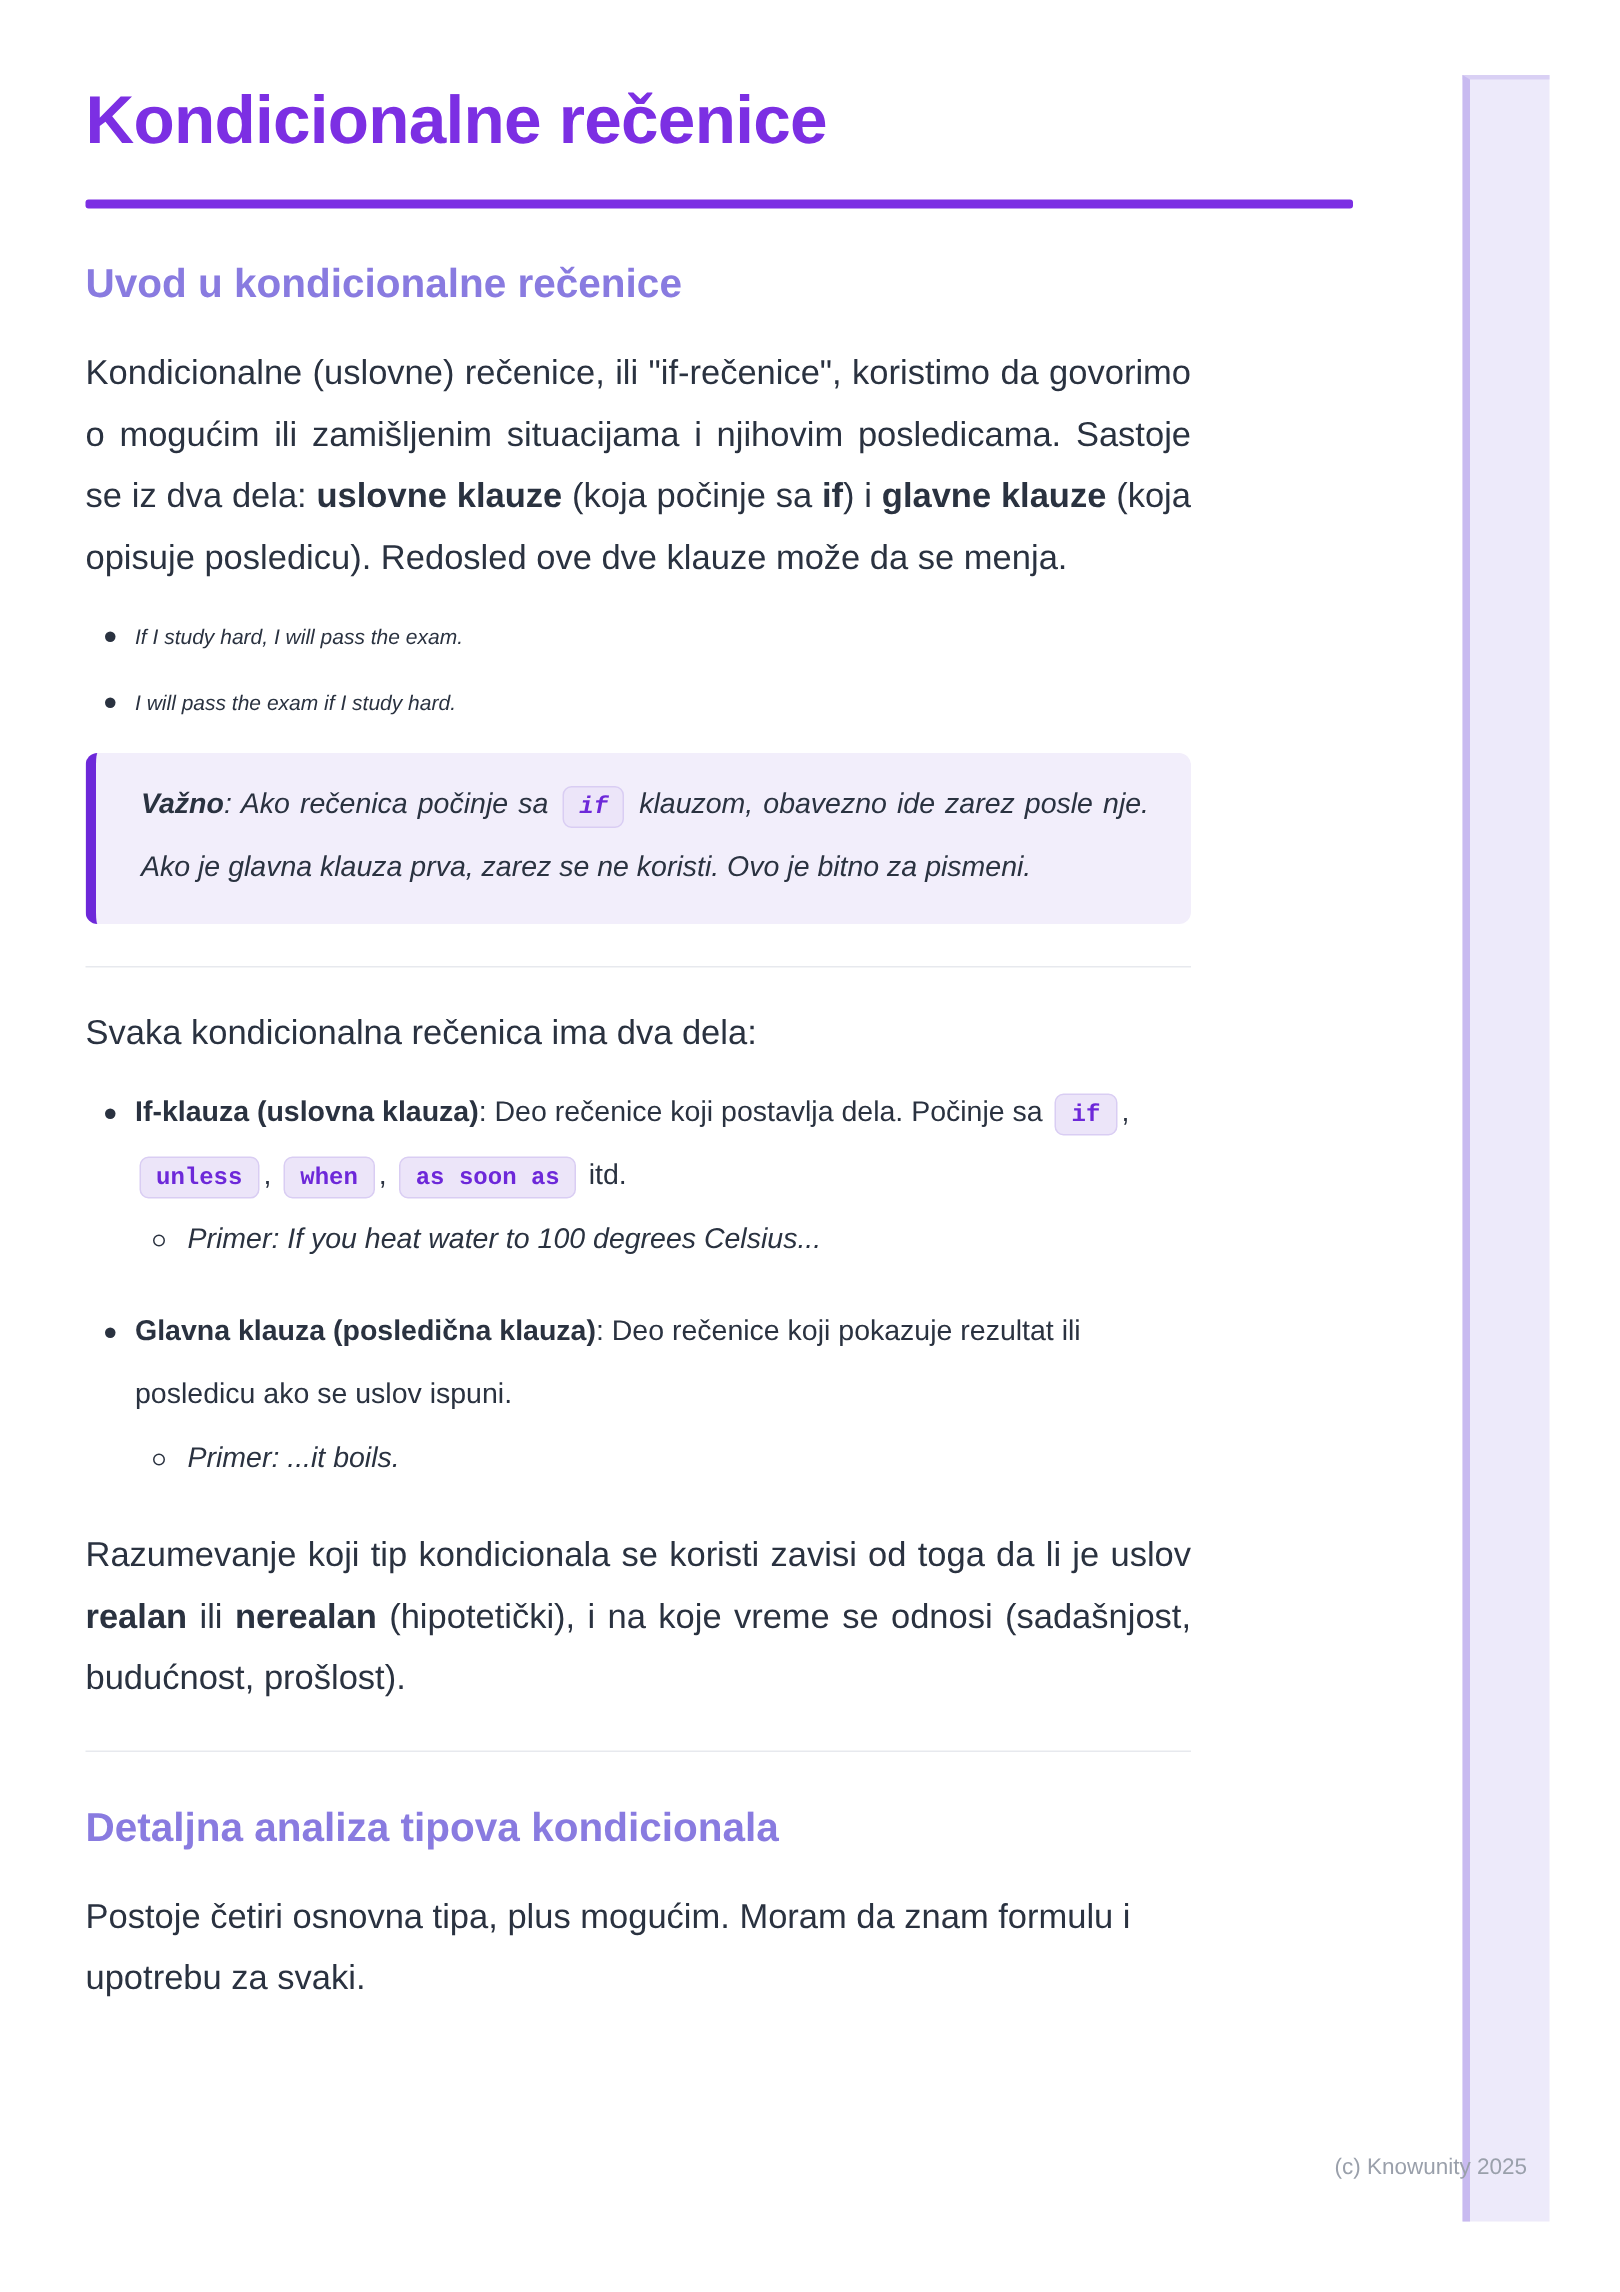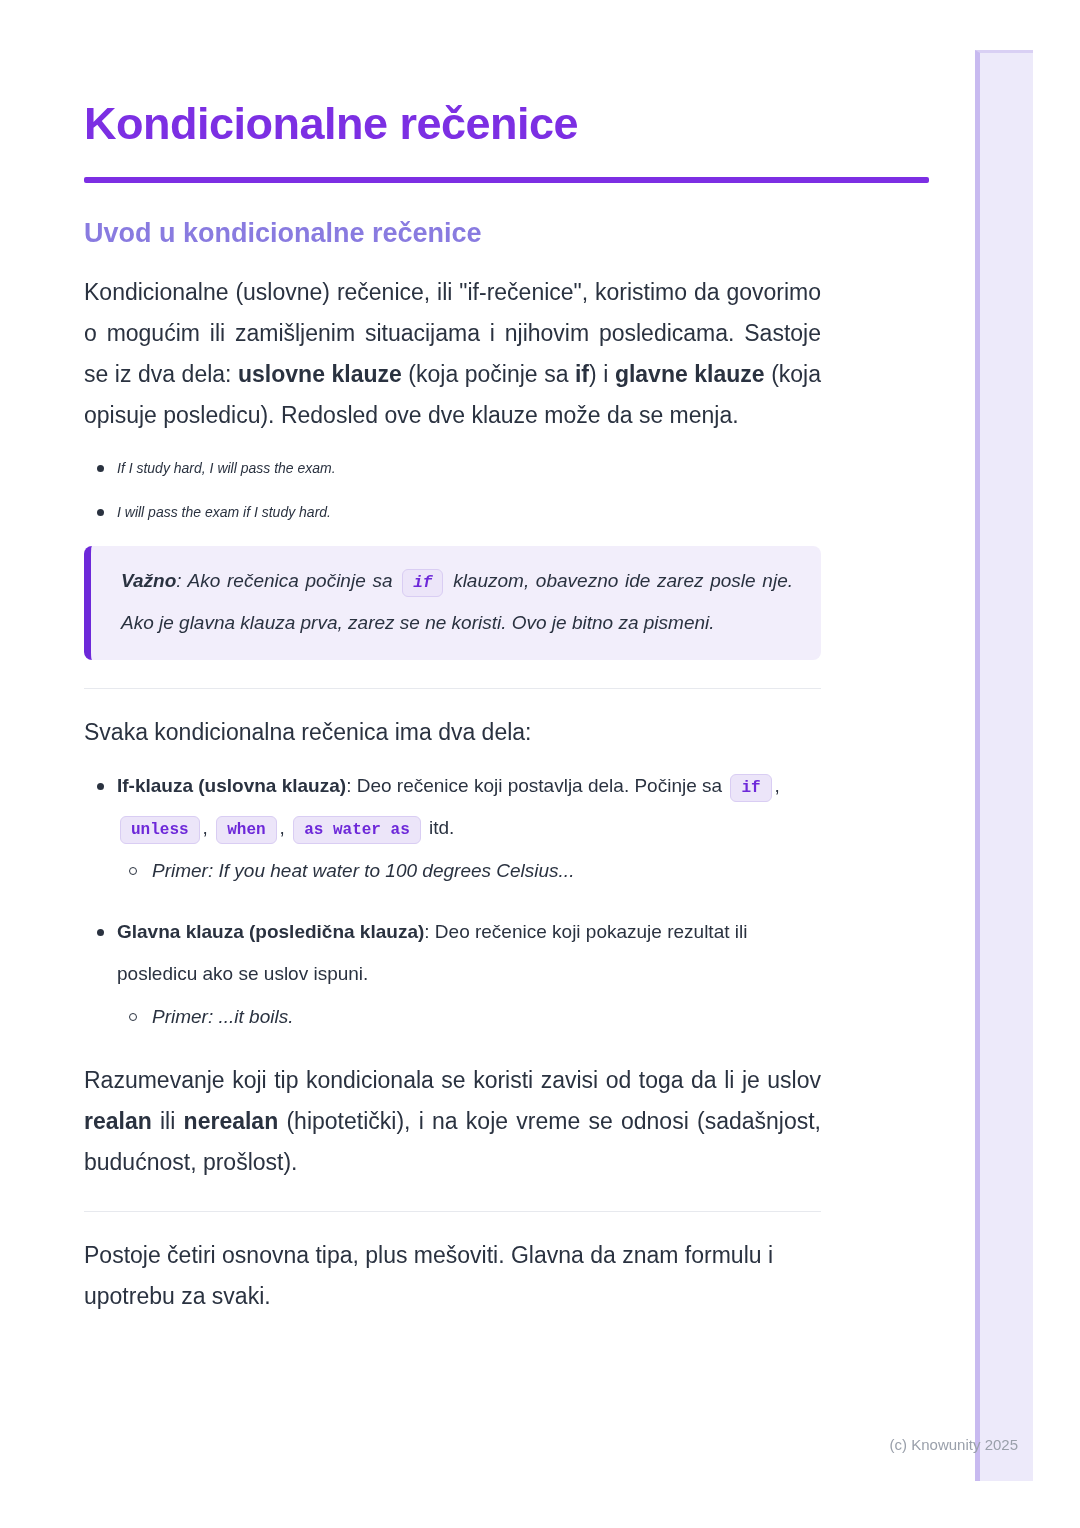--- a/index.html
+++ b/index.html
@@ -30,23 +30,23 @@
     position:absolute;
     left:975px;top:50px;
     width:53px;height:1428px;
     background:var(--strip-bg);
     border-left:5px solid var(--strip-border);
     border-top:3px solid #d9d0f4;
     z-index:1;
   }
   .content{
     position:relative;z-index:2;
-    margin-left:84px;
+    margin-left:57px;
     width:737px;
-    padding-top:98px;
+    padding-top:54px;
   }
   h1{
     margin:0;
     font-size:45px;line-height:52px;
     font-weight:700;letter-spacing:-0.5px;
     color:var(--accent-purple);
   }
   .title-rule{
     margin-top:27px;
     width:845px;height:6px;
@@ -175,39 +175,40 @@
       </aside>
     </section>
 
     <hr class="divider">
 
     <section>
       <p class="para">Svaka kondicionalna rečenica ima dva dela:</p>
 
       <ul class="main-list">
         <li>
-          <b>If-klauza (uslovna klauza)</b><span>: Deo rečenice koji postavlja dela. Počinje sa </span><code class="chip">if</code><span>, </span><code class="chip">unless</code><span>, </span><code class="chip">when</code><span>, </span><code class="chip">as water as</code><span> itd.</span>
+          <b>If-klauza (uslovna klauza)</b><span>: Deo rečenice koji postavlja dela. Počinje sa </span><code class="chip">if</code><span>, </span><code class="chip">unless</code><span>, </span><code class="chip">when</code><span>, </span><code class="chip">as soon as</code><span> itd.</span>
           <ul class="sub-list">
             <li><span>Primer: If you heat water to 100 degrees Celsius...</span></li>
           </ul>
         </li>
         <li>
           <b>Glavna klauza (posledična klauza)</b><span>: Deo rečenice koji pokazuje rezultat ili posledicu ako se uslov ispuni.</span>
           <ul class="sub-list">
             <li><span>Primer: ...it boils.</span></li>
           </ul>
         </li>
       </ul>
 
       <p class="para justify"><span>Razumevanje koji tip kondicionala se koristi zavisi od toga da li je uslov </span><b>realan</b><span> ili </span><b>nerealan</b><span> (hipotetički), i na koje vreme se odnosi (sadašnjost, budućnost, prošlost).</span></p>
     </section>
 
     <hr class="divider">
 
     <section>
-      <p class="para">Postoje četiri osnovna tipa, plus mešoviti. Glavna da znam formulu i upotrebu za svaki.</p>
+      <h2>Detaljna analiza tipova kondicionala</h2>
+      <p class="para">Postoje četiri osnovna tipa, plus mogućim. Moram da znam formulu i upotrebu za svaki.</p>
     </section>
 
   </main>
 
   <div class="footer">(c) Knowunity 2025</div>
 
 </div>
 
 </body></html>

